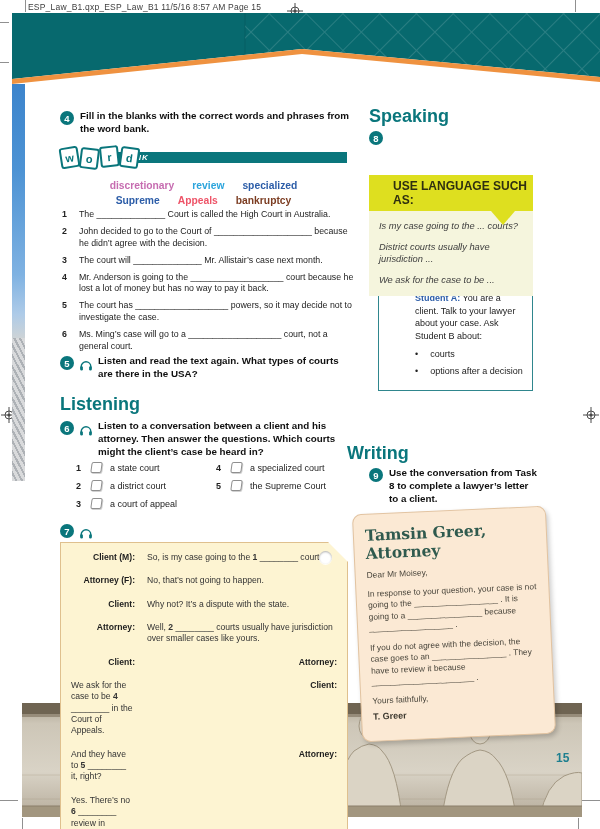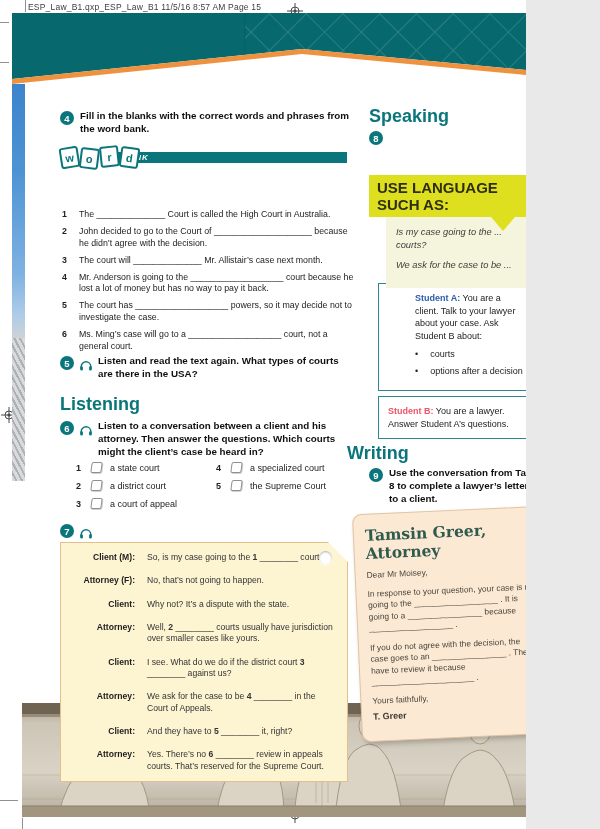--- a/index.html
+++ b/index.html
@@ -1,16 +1,16 @@
 <!DOCTYPE html>
 <html style="--teal: #0a767c; --orange: #ef9240; --yellow: #dedf1f; --yellow_pale: #f5f5dd; --cream: #fdf4d2; --cream_border: #dfc08e; --peach: #fbe9d4; --peach_border: #e2c3a0; --blue: #2c5da8; --red: #ee5468; --pink: #c66cb0; --cyan: #2ba4dc; --brown: #7c3d22; --green_serif: #2f5a4e; --page_num: #1d7f8f;"><head>
 <meta charset="utf-8">
 <style>
   html,body{margin:0;padding:0;background:#e9e9e9;}
-  .page{position:relative;width:526px;height:829px;background:#ffffff;overflow:hidden;
+  .page{position:relative;width:600px;height:829px;background:#ffffff;overflow:hidden;
         font-family:"Liberation Sans",sans-serif;color:#222;}
   .abs{position:absolute;}
 
   
   .print-header{left:28px;top:2px;font-size:8.5px;color:#3d3d3d;letter-spacing:.2px;}
   .trim{position:absolute;background:#909090;}
   .reg{position:absolute;width:16px;height:16px;color:#4a4a4a;}
 
   
   .banner{left:12px;top:13px;}
@@ -61,22 +61,22 @@
   .dlg{left:60px;top:542px;width:288px;background:var(--cream,#fdf4d2);border:1px solid var(--cream_border,#dfc08e);
        clip-path:polygon(0 0,calc(100% - 20px) 0,100% 20px,100% 100%,0 100%);
        padding:9px 10px 9px;z-index:3;box-sizing:border-box;}
   .dlg-grid{display:grid;grid-template-columns:64px 1fr;column-gap:7px;row-gap:4px;font-size:8.6px;line-height:1.32;color:#333;gap:12px;}
   .spk{font-weight:700;text-align:right;color:#1d1d1d;}
   .hole{position:absolute;right:15px;top:8px;width:13px;height:13px;border-radius:50%;background:#fff;
         box-shadow:inset 0 1px 2px rgba(0,0,0,.3), 0 1px 0 rgba(255,255,255,.8);}
 
   
   .ul-box{left:369px;top:175px;width:164px;z-index:2;}
-  .ul-head{background:var(--yellow,#dedf1f);font-weight:700;font-size:15px;color:#2f2f10;padding:4px 6px 4px 8px;}
-  .ul-body{background:var(--yellow_pale,#f5f5dd);padding:9px 10px 8px;position:relative;margin-left:17px;}
+  .ul-head{background:var(--yellow,#dedf1f);font-weight:700;font-size:12px;color:#2f2f10;padding:4px 6px 4px 24px;}
+  .ul-body{background:var(--yellow_pale,#f5f5dd);padding:9px 10px 2px;position:relative;}
   .ul-tri{position:absolute;right:18px;top:0;width:0;height:0;border-left:12px solid transparent;
           border-right:12px solid transparent;border-top:14px solid var(--yellow,#dedf1f);}
   .phrase{font-style:italic;font-size:9.3px;color:#3e3e3e;margin:0 0 8px;line-height:1.35;}
 
   .stu{position:absolute;border:1.5px solid #2f868d;background:#fff;padding:8px 9px;font-size:9px;
        line-height:1.4;box-sizing:border-box;color:#222;}
   .lbl-a{color:var(--blue,#2c5da8);font-weight:700;}
   .lbl-b{color:var(--red,#ee5468);font-weight:700;}
   .stu-list{margin:6px 0 0;padding:0;list-style:none;}
   .stu-list li{display:flex;gap:12px;margin-bottom:4px;}
@@ -86,21 +86,21 @@
   .letter{left:357px;top:510px;width:194px;background:var(--peach,#fbe9d4);border:1px solid var(--peach_border,#e2c3a0);
           border-radius:9px;padding:12px 11px 10px;transform:rotate(-2.6deg);
           box-shadow:2px 3px 5px rgba(0,0,0,.2);z-index:3;box-sizing:border-box;}
   .lt-name{font-family:"DejaVu Serif",serif;font-weight:700;font-size:15.5px;color:var(--green_serif,#2f5a4e);line-height:1.15;}
   .lt-body{font-size:8.4px;color:#4a463c;line-height:1.36;margin-top:7px;}
   .lt-body p{margin:0 0 8px;}
   .lt-sig{font-weight:700;font-size:9px;color:#3c382e;}
 
   
   .photo{left:22px;top:703px;width:560px;height:114px;z-index:1;}
-  .pagenum{left:556px;top:751px;font-size:19px;font-weight:700;color:var(--page_num,#1d7f8f);z-index:4;}
+  .pagenum{left:556px;top:751px;font-size:12px;font-weight:700;color:var(--page_num,#1d7f8f);z-index:4;}
 </style>
 </head>
 <body>
 
 <div class="page">
 
   <div class="abs print-header">ESP_Law_B1.qxp_ESP_Law_B1  11/5/16  8:57 AM  Page 15</div>
 
   <div class="trim" style="left:25px;top:0;width:1px;height:12px;"></div>
   <div class="trim" style="left:575px;top:0;width:1px;height:12px;"></div>
@@ -161,20 +161,24 @@
     <span class="t-text">Fill in the blanks with the correct words and phrases from the word bank.</span>
   </div>
 
   <div class="abs wb">
     <div class="wb-bar">
       <span class="wb-bank">BANK</span>
     </div>
     <span><span class="tile">w</span><span class="tile">o</span><span class="tile">r</span><span class="tile">d</span></span>
   </div>
 
+  <div class="abs wb-words">
+    <div><span class="wb-word" style="color: rgb(198, 108, 176);">discretionary</span><span class="wb-word" style="color: rgb(43, 164, 220);">review</span><span class="wb-word" style="color: rgb(44, 93, 168);">specialized</span></div>
+    <div><span class="wb-word" style="color: rgb(44, 93, 168);">Supreme</span><span class="wb-word" style="color: rgb(238, 84, 104);">Appeals</span><span class="wb-word" style="color: rgb(124, 61, 34);">bankruptcy</span></div>
+  </div>
 
   <div class="abs fill-list">
 
       <div class="fi">
         <span class="fi-num">1</span>
         <span>The ______________ Court is called the High Court in Australia.</span>
       </div>
 
       <div class="fi">
         <span class="fi-num">2</span>
@@ -319,21 +323,20 @@
         <div class="spk">Attorney (F):</div>
         <div>No, that’s not going to happen.</div>
 
         <div class="spk">Client:</div>
         <div>Why not? It’s a dispute with the state.</div>
 
         <div class="spk">Attorney:</div>
         <div>Well, <b>2</b> ________ courts usually have jurisdiction over smaller cases like yours.</div>
 
         <div class="spk">Client:</div>
-        <div>I see. What do we do if the district court <b>3</b> ________ against us?</div>
 
         <div class="spk">Attorney:</div>
         <div>We ask for the case to be <b>4</b> ________ in the Court of Appeals.</div>
 
         <div class="spk">Client:</div>
         <div>And they have to <b>5</b> ________ it, right?</div>
 
         <div class="spk">Attorney:</div>
         <div>Yes. There’s no <b>6</b> ________ review in appeals courts. That’s reserved for the Supreme Court.</div>
       </div>
@@ -346,43 +349,40 @@
     <span class="tnum">8</span>
   </div>
 
   <div class="abs ul-box">
     <div class="ul-head">USE LANGUAGE SUCH AS:</div>
     <div class="ul-body">
       <div class="ul-tri"></div>
       <div>
 
       <p class="phrase">Is my case going to the ... courts?</p>
+          <p class="phrase">District courts usually have jurisdiction ...</p>
           <p class="phrase">We ask for the case to be ...</p>
         </div>
     </div>
   </div>
 
   <div class="stu" style="left:378px;top:283px;width:155px;padding-left:36px;">
     <span class="lbl-a">Student A:</span>
     <span>You are a client. Talk to your lawyer about your case. Ask Student B about:</span>
     <ul class="stu-list">
 
     <li>
           <span>courts</span>
         </li>
         <li>
           <span>options after a decision</span>
         </li>
       </ul>
   </div>
 
-  <div class="stu" style="left:378px;top:396px;width:155px;">
-    <span class="lbl-b">Student B:</span>
-    <span>You are a lawyer. Answer Student A’s questions.</span>
-  </div>
 
   <div class="abs sec-h" style="left:347px;top:443px;">Writing</div>
 
   <div class="abs task" style="left:369px;top:467px;width:168px;">
     <span class="tnum">9</span>
     <span class="t-text">Use the conversation from Task 8 to complete a lawyer’s letter to a client.</span>
   </div>
 
   <div class="abs letter">
     <div class="lt-name">Tamsin Greer,</div>

